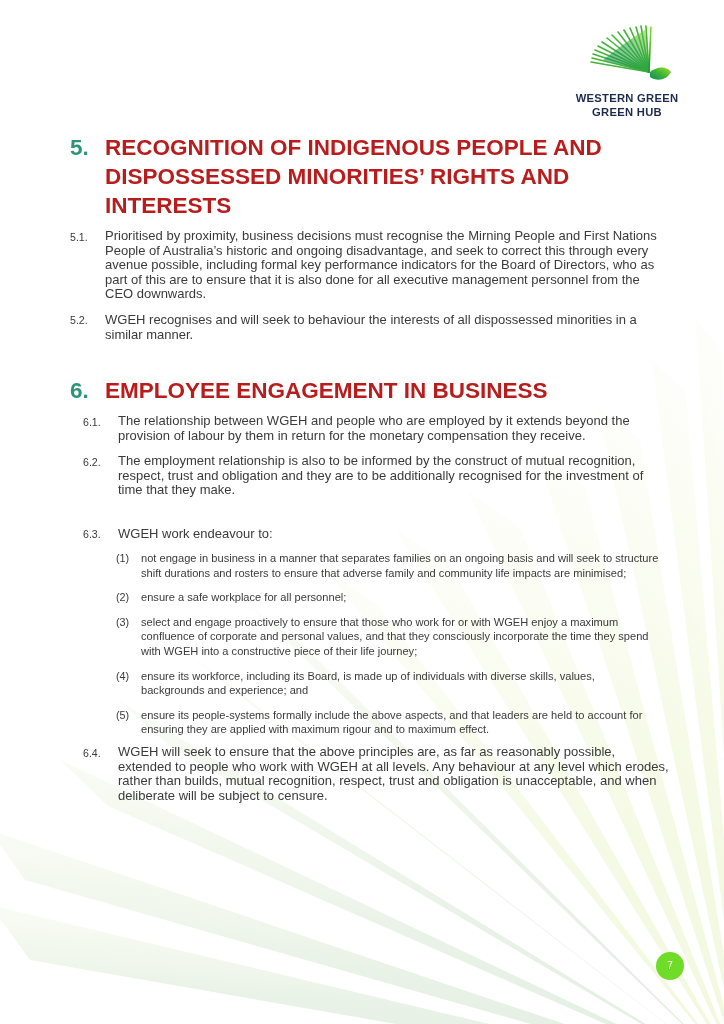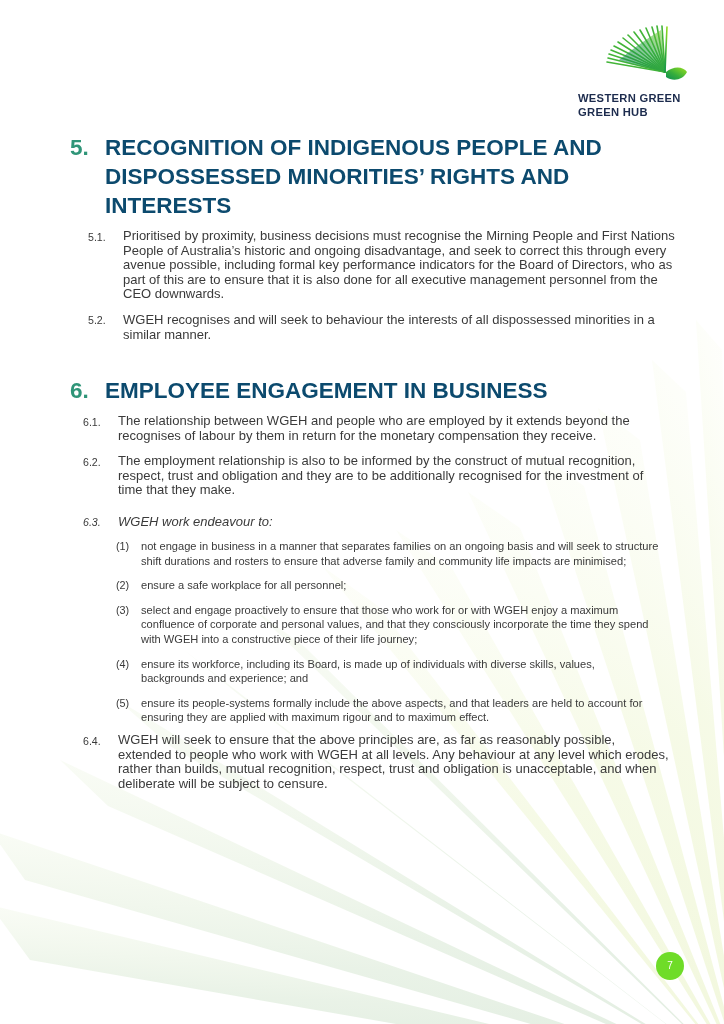--- a/index.html
+++ b/index.html
@@ -30,25 +30,25 @@
     top: 0;
     width: 724px;
     height: 1024px;
     z-index: 0;
     pointer-events: none;
   }
 
   
   #logo-block {
     position: absolute;
-    right: 16px;
+    right: 32px;
     top: 22px;
     width: 130px;
     z-index: 3;
-    text-align: left;
+    text-align: center;
   }
   #logo-mark {
     display: block;
     margin: 0 auto 4px auto;
   }
   .logo-wordmark {
     font-family: "Liberation Sans", sans-serif;
     font-weight: bold;
     font-size: 11.2px;
     letter-spacing: 0.3px;
@@ -63,21 +63,21 @@
   .heading-num {
     width: 35px;
     flex: 0 0 35px;
     color: #2f9578;
     font-weight: bold;
     font-size: 22.5px;
     line-height: 29px;
   }
   .heading-text {
     flex: 1 1 auto;
-    color: #0c4a6e;
+    color: #b91c1c;
     font-weight: bold;
     font-size: 22.5px;
     line-height: 29px;
     max-width: 545px;
   }
 
   .clause {
     display: flex;
     align-items: flex-start;
     margin: 0 0 11px 0;
@@ -139,21 +139,21 @@
   }
   #page-badge .num {
     color: #ffffff;
     font-size: 10px;
     font-family: "Liberation Sans", sans-serif;
     line-height: 1;
   }
 
   
   #block-sec5      { position: absolute; left: 70px; top: 133px; width: 600px; }
-  #block-sec5-body { position: absolute; left: 88px; top: 229px; width: 600px; }
+  #block-sec5-body { position: absolute; left: 70px; top: 229px; width: 600px; }
   #block-sec6      { position: absolute; left: 70px; top: 376px; width: 600px; }
   #block-sec6-body { position: absolute; left: 83px; top: 414px; width: 600px; }
 </style>
 </head>
 <body>
 
 <div id="page">
 
   <svg id="bg-watermark" viewBox="0 0 724 1024" preserveAspectRatio="none" aria-hidden="true">
     <defs>
@@ -265,29 +265,29 @@
     <div class="heading-row">
       <div class="heading-num">6.</div>
       <div class="heading-text">EMPLOYEE ENGAGEMENT IN BUSINESS</div>
     </div>
   </div>
 
   <div id="block-sec6-body">
 
     <div class="clause">
       <div class="clause-num">6.1.</div>
-      <div class="clause-text">The relationship between WGEH and people who are employed by it extends beyond the recognises of labour by them in return for the monetary compensation they receive.</div>
-    </div>
-
-    <div class="clause" style="margin-bottom:17px;">
+      <div class="clause-text">The relationship between WGEH and people who are employed by it extends beyond the provision of labour by them in return for the monetary compensation they receive.</div>
+    </div>
+
+    <div class="clause" style="margin-bottom:29px;">
       <div class="clause-num">6.2.</div>
       <div class="clause-text">The employment relationship is also to be informed by the construct of mutual recognition, respect, trust and obligation and they are to be additionally recognised for the investment of time that they make.</div>
     </div>
 
-    <div class="clause" style="margin-bottom:0;font-style:italic;">
+    <div class="clause" style="margin-bottom:0;">
       <div class="clause-num">6.3.</div>
       <div class="clause-text">WGEH work endeavour to:</div>
     </div>
 
     <div class="sub-list">
       <div class="subclause">
         <div class="subclause-num">(1)</div>
         <div class="subclause-text">not engage in business in a manner that separates families on an ongoing basis and will seek to structure shift durations and rosters to ensure that adverse family and community life impacts are minimised;</div>
       </div>
       <div class="subclause">

